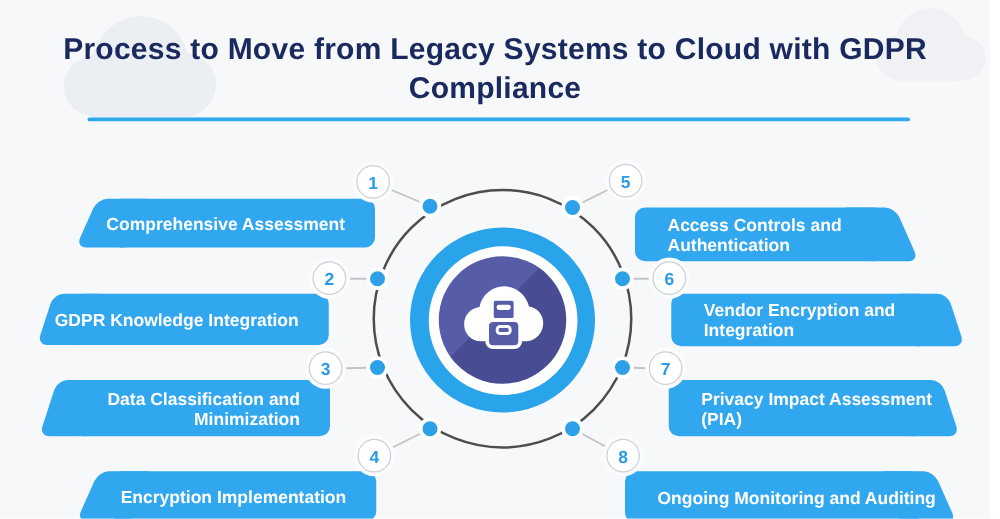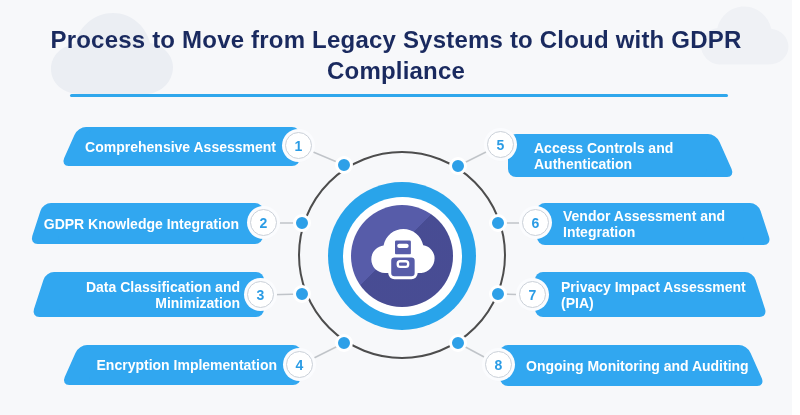--- a/index.html
+++ b/index.html
@@ -31,21 +31,21 @@
   .hub-white{width:119px;height:119px;border-radius:50%;background:#FFFFFF;
     display:flex;align-items:center;justify-content:center;}
   .hub-core{position:relative;width:102px;height:102px;border-radius:50%;
     background:var(--core_purple,#575CA9);overflow:hidden;
     display:flex;align-items:center;justify-content:center;}
   .hub-core .shade{position:absolute;inset:0;
     background:linear-gradient(135deg,rgba(0,0,0,0) 44%,rgba(18,20,70,0.22) 44%);}
   .hub-core svg{position:relative;}
 
   
-  .banner{position:absolute;z-index:3;}
+  .banner{position:absolute;z-index:3;margin-top:32px;}
   .banner .cap,.banner .body{position:absolute;top:0;height:100%;border-radius:8px;
     background:var(--banner_blue,#31A7F0);}
   .banner .cap{width:46px;transform-origin:0 0;}
   .banner.left .cap{left:var(--slant);transform:skewX(calc(var(--ang) * -1));}
   .banner.right .cap{right:var(--slant);transform:skewX(var(--ang));}
   .banner.left .body{left:28px;right:0;}
   .banner.right .body{left:0;right:28px;}
   .label{position:absolute;inset:0;display:flex;flex-direction:column;justify-content:center;
     color:#FFFFFF;font-size:14px;font-weight:bold;line-height:16px;z-index:1;}
   .banner.left .label{text-align:right;padding-right:24px;padding-left:8px;}
@@ -166,21 +166,21 @@
     <div class="body"></div>
     <div class="label">
       <span class="ln">Access Controls and</span>
       <span class="ln">Authentication</span>
     </div>
   </div>
   <div class="banner right s6">
     <div class="cap"></div>
     <div class="body"></div>
     <div class="label">
-      <span class="ln">Vendor Assessment and</span>
+      <span class="ln">Vendor Encryption and</span>
       <span class="ln">Integration</span>
     </div>
   </div>
   <div class="banner right s8">
     <div class="cap"></div>
     <div class="body"></div>
     <div class="label">
       <span class="ln">Ongoing Monitoring and Auditing</span>
 
     </div>

